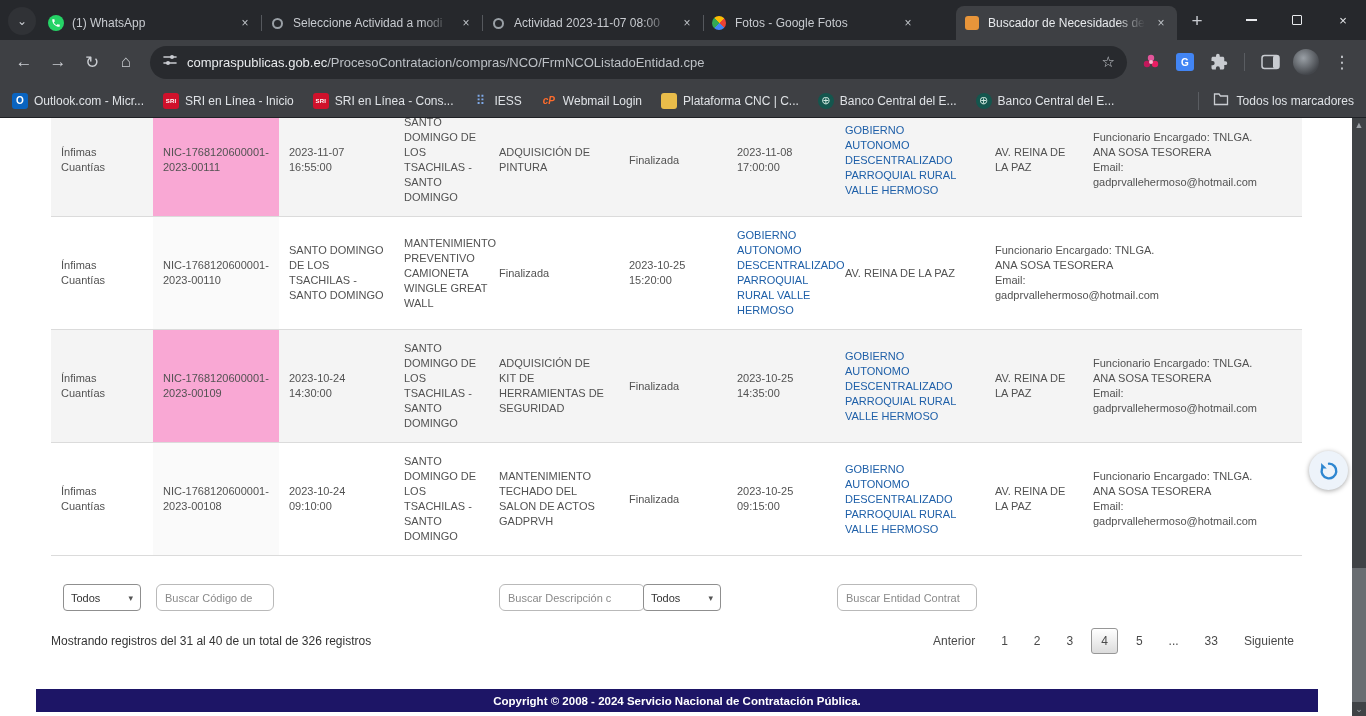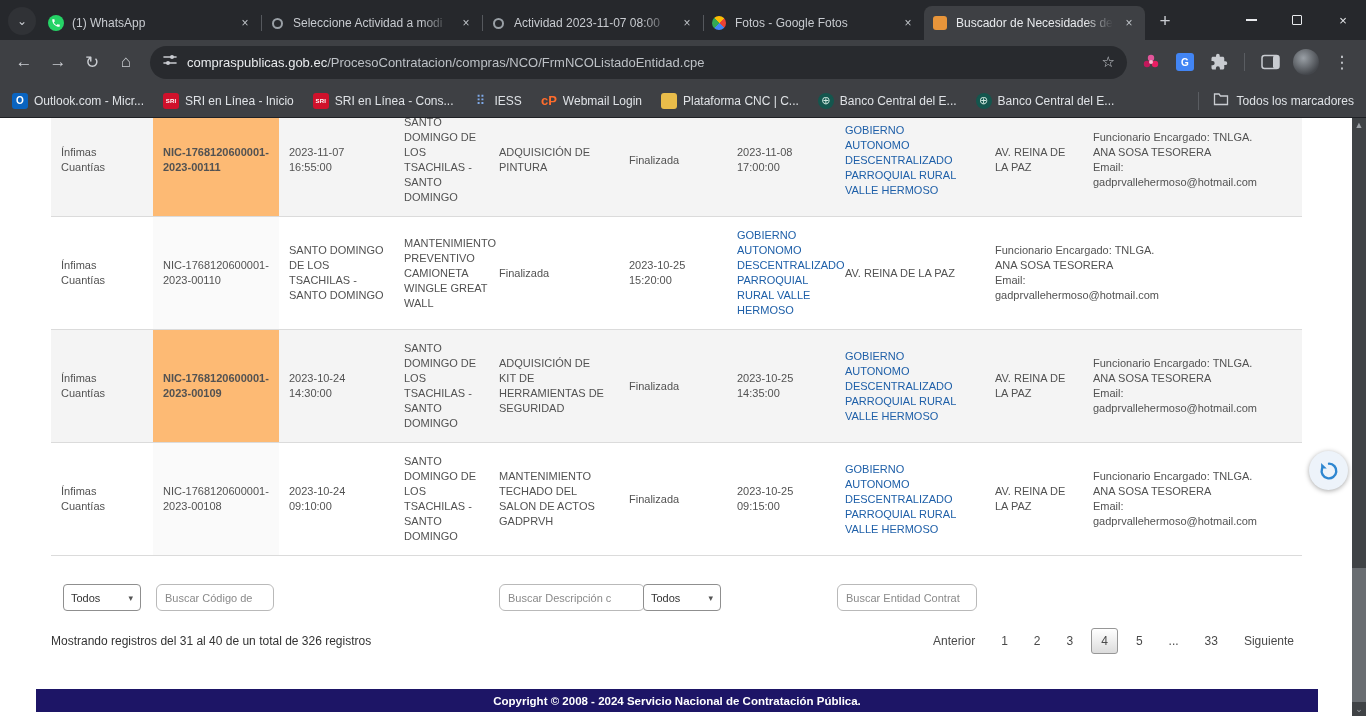--- a/index.html
+++ b/index.html
@@ -10,21 +10,21 @@
   
   .tabstrip { height: 40px; background: #26282C; display: flex; align-items: flex-end;
               padding-left: 8px; position: relative; }
   .tab-search { width: 28px; height: 28px; margin: 0 4px 5px 0; border-radius: 50%;
                 color: #C9CCD1; display: flex; align-items: center; justify-content: center;
                 font-size: 12px; background: #303236; }
   .tab { width: 221px; height: 34px; display: flex; align-items: center; gap: 8px;
          padding: 0 8px; color: #C8CBD0; font-size: 12px; position: relative; }
   .tab.sep::before { content: ""; position: absolute; left: 0; top: 9px; height: 16px;
                      width: 1px; background: #55585D; }
-  .tab.active { background: #3E4044; border-radius: 8px 8px 0 0; color: #E8EAED; }
+  .tab.active { background: #3E4044; border-radius: 8px 8px 0 0; color: #E8EAED; margin-left: 32px; }
   .favicon { width: 16px; height: 16px; flex: 0 0 16px; display: flex; align-items: center;
              justify-content: center; }
   .fv-wa { background: #25D366; border-radius: 50%; }
   .fv-generic { width: 11px; height: 11px; border: 2px solid #9AA0A6; border-radius: 50%; }
   .fv-photos { width: 14px; height: 14px; border-radius: 50%;
                background: conic-gradient(from 45deg, #EA4335 0 25%, #4285F4 0 50%, #34A853 0 75%, #FBBC04 0); }
   .fv-compras { width: 14px; height: 14px; border-radius: 3px; background: #E8953A; }
   .tab-title { flex: 1; white-space: nowrap; overflow: hidden;
                -webkit-mask-image: linear-gradient(90deg,#000 82%,transparent);
                mask-image: linear-gradient(90deg,#000 82%,transparent); }
@@ -57,38 +57,38 @@
 
   .bookmarksbar { height: 34px; background: #3E4044; display: flex; align-items: center;
                   padding: 0 12px; gap: 19px; font-size: 12px; color: #DFE2E6;
                   border-bottom: 1px solid #1F2125; }
   .bm { display: flex; align-items: center; gap: 6px; white-space: nowrap; }
   .bi { width: 16px; height: 16px; border-radius: 3px; display: flex; align-items: center;
         justify-content: center; font-weight: bold; color: #fff; flex: 0 0 16px; }
   .bi-outlook { background: #0A64C0; font-size: 10px; }
   .bi-sri { background: #D0112B; font-size: 6px; letter-spacing: .2px; }
   .bi-iess { color: #7FA9E8; font-size: 13px; font-weight: normal; }
-  .bi-cp { color: #FF6C2C; font-size: 13px; }
+  .bi-cp { color: #FF6C2C; font-size: 10px; font-style: italic; }
   .bi-cnc { background: #E9BC4A; }
   .bi-banco { background: #14564E; border-radius: 50%; font-size: 11px; font-weight: normal;
               color: #CFE8E0; }
   .bm-right { margin-left: auto; display: flex; align-items: center; gap: 8px; }
   .bm-divider { width: 1px; height: 18px; background: #5A5D62; margin-right: 6px; }
 
   
   .page { position: relative; width: 1366px; height: 598px; background: #fff; overflow: hidden; }
   .content { position: absolute; left: 51px; top: 0; width: 1251px; }
 
   .dtable { margin-top: -14px; font-size: 11px; line-height: 15px; color: #525252; }
   .trow { display: grid;
           grid-template-columns: 102px 126px 115px 95px 130px 108px 108px 150px 98px 219px;
           min-height: 113px; border-bottom: 1px solid #DBDBDB; align-items: stretch; }
   .tcell { display: flex; align-items: center; padding: 8px 10px; }
   .trow.odd { background: #F4F4F4; }
-  .trow.odd .c-codigo { background: #fdba74; font-weight: bold; }
+  .trow.odd .c-codigo { background: #f9a8d4; }
   .trow.even .c-codigo { background: #FAFAFA; }
   .c-entidad a { color: #1E5FA8; text-decoration: none; max-width: 114px; display: block; }
   .contact-inner { max-width: 182px; }
 
   .filters { position: relative; height: 28px; margin-top: 28px; font-size: 11px; }
   .fsel { position: absolute; height: 27px; width: 78px; border: 1px solid #8F8F8F;
           border-radius: 4px; background: #fff; color: #333; display: flex; align-items: center;
           justify-content: space-between; padding: 0 7px; }
   .fsel .caret { font-size: 9px; color: #555; }
   .finput { position: absolute; height: 27px; border: 1px solid #B9B9B9; border-radius: 6px;

